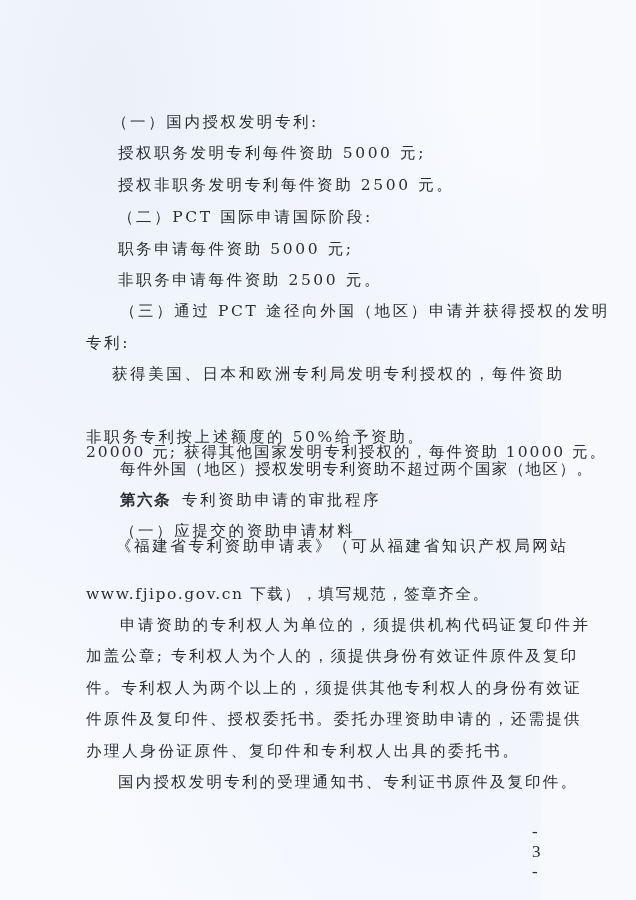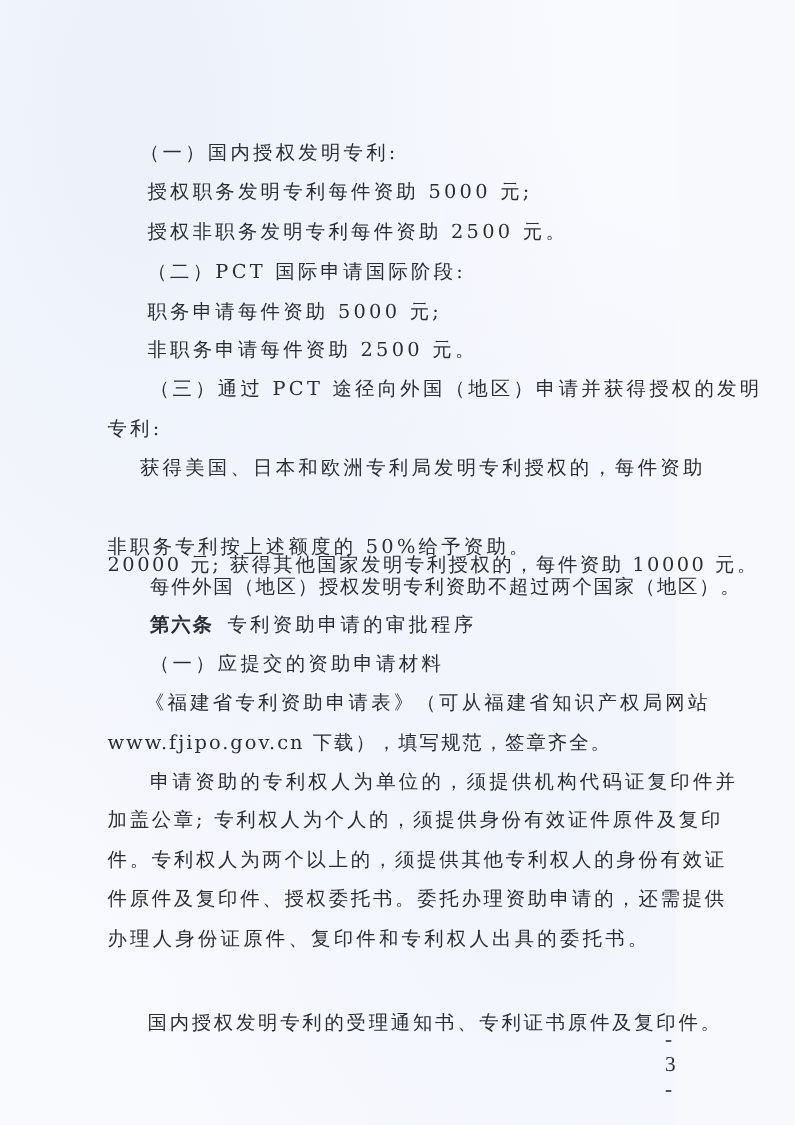--- a/index.html
+++ b/index.html
@@ -55,23 +55,23 @@
   <div class="line" style="left:118px;top:270px;">非职务申请每件资助 2500 元。</div>
   <div class="line" style="left:120px;top:301px;">（三）通过 PCT 途径向外国（地区）申请并获得授权的发明</div>
   <div class="line" style="left:86px;top:333px;">专利:</div>
   <div class="line" style="left:112px;top:364px;">获得美国、日本和欧洲专利局发明专利授权的，每件资助</div>
   <div class="line" style="left:86px;top:396px;letter-spacing:2px;margin-top:46px;">20000 元; 获得其他国家发明专利授权的，每件资助 10000 元。</div>
   <div class="line" style="left:86px;top:427px;">非职务专利按上述额度的 50%给予资助。</div>
   <div class="line" style="left:120px;top:459px;letter-spacing:1.4px;">每件外国（地区）授权发明专利资助不超过两个国家（地区）。</div>
   <div class="line bold" style="left:120px;top:490px;">第六条</div>
   <div class="line" style="left:182px;top:490px;">专利资助申请的审批程序</div>
   <div class="line" style="left:120px;top:521px;">（一）应提交的资助申请材料</div>
-  <div class="line" style="left:116px;top:552px;">《福建省专利资助申请表》（可从福建省知识产权局网站</div>
+  <div class="line" style="left:116px;top:536px;">《福建省专利资助申请表》（可从福建省知识产权局网站</div>
   <div class="line" style="left:86px;top:584px;letter-spacing:1.6px;">www.fjipo.gov.cn 下载），填写规范，签章齐全。</div>
   <div class="line" style="left:120px;top:615px;">申请资助的专利权人为单位的，须提供机构代码证复印件并</div>
   <div class="line" style="left:86px;top:646px;letter-spacing:2.2px;">加盖公章; 专利权人为个人的，须提供身份有效证件原件及复印</div>
   <div class="line" style="left:86px;top:678px;letter-spacing:2.2px;">件。专利权人为两个以上的，须提供其他专利权人的身份有效证</div>
   <div class="line" style="left:86px;top:709px;letter-spacing:2.2px;">件原件及复印件、授权委托书。委托办理资助申请的，还需提供</div>
   <div class="line" style="left:86px;top:741px;">办理人身份证原件、复印件和专利权人出具的委托书。</div>
-  <div class="line" style="left:118px;top:772px;letter-spacing:2.2px;margin-top:36px;">国内授权发明专利的受理通知书、专利证书原件及复印件。</div>
+  <div class="line" style="left:118px;top:772px;letter-spacing:2.2px;">国内授权发明专利的受理通知书、专利证书原件及复印件。</div>
 
   <div class="page-number">- 3 -</div>
 </div>
 
 </body></html>

